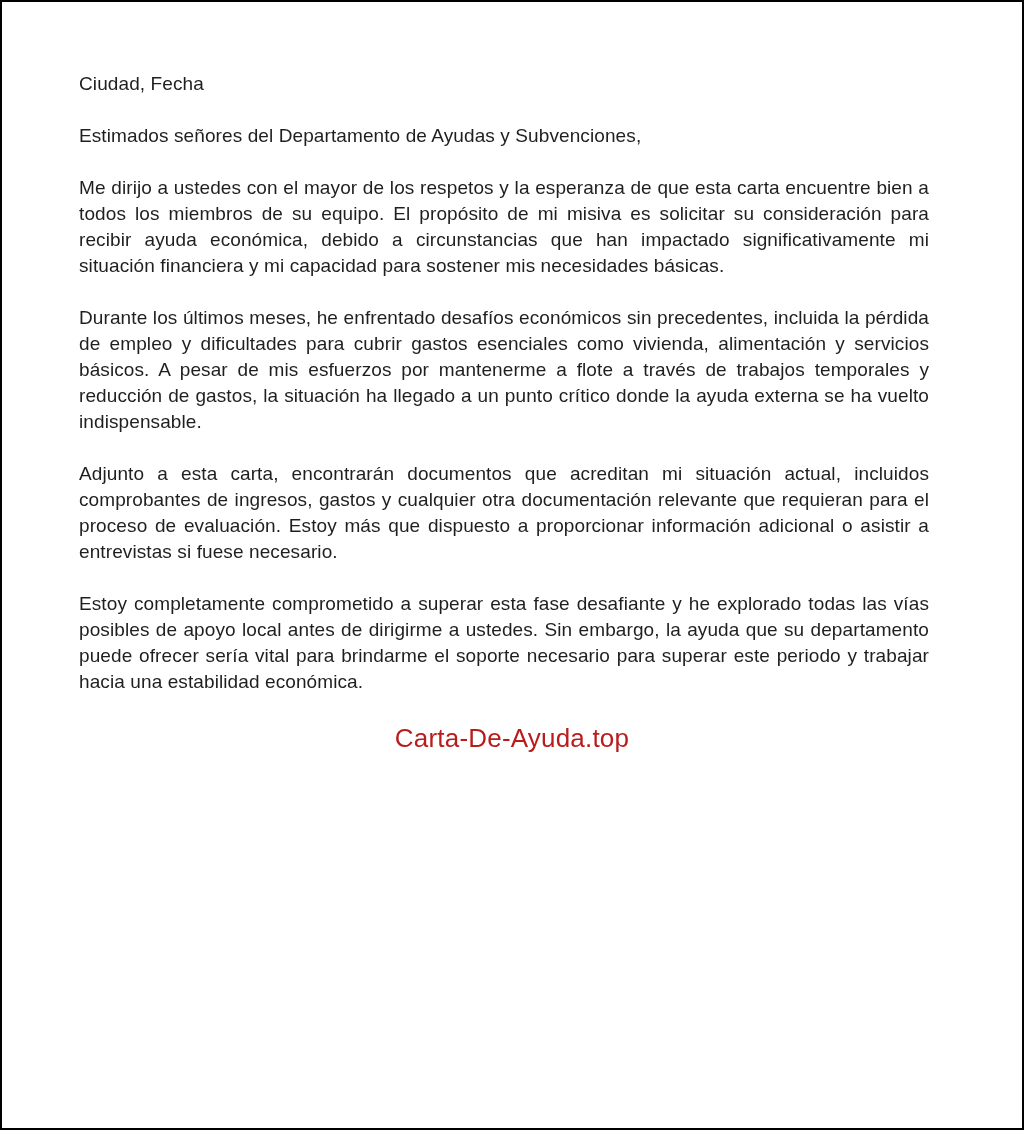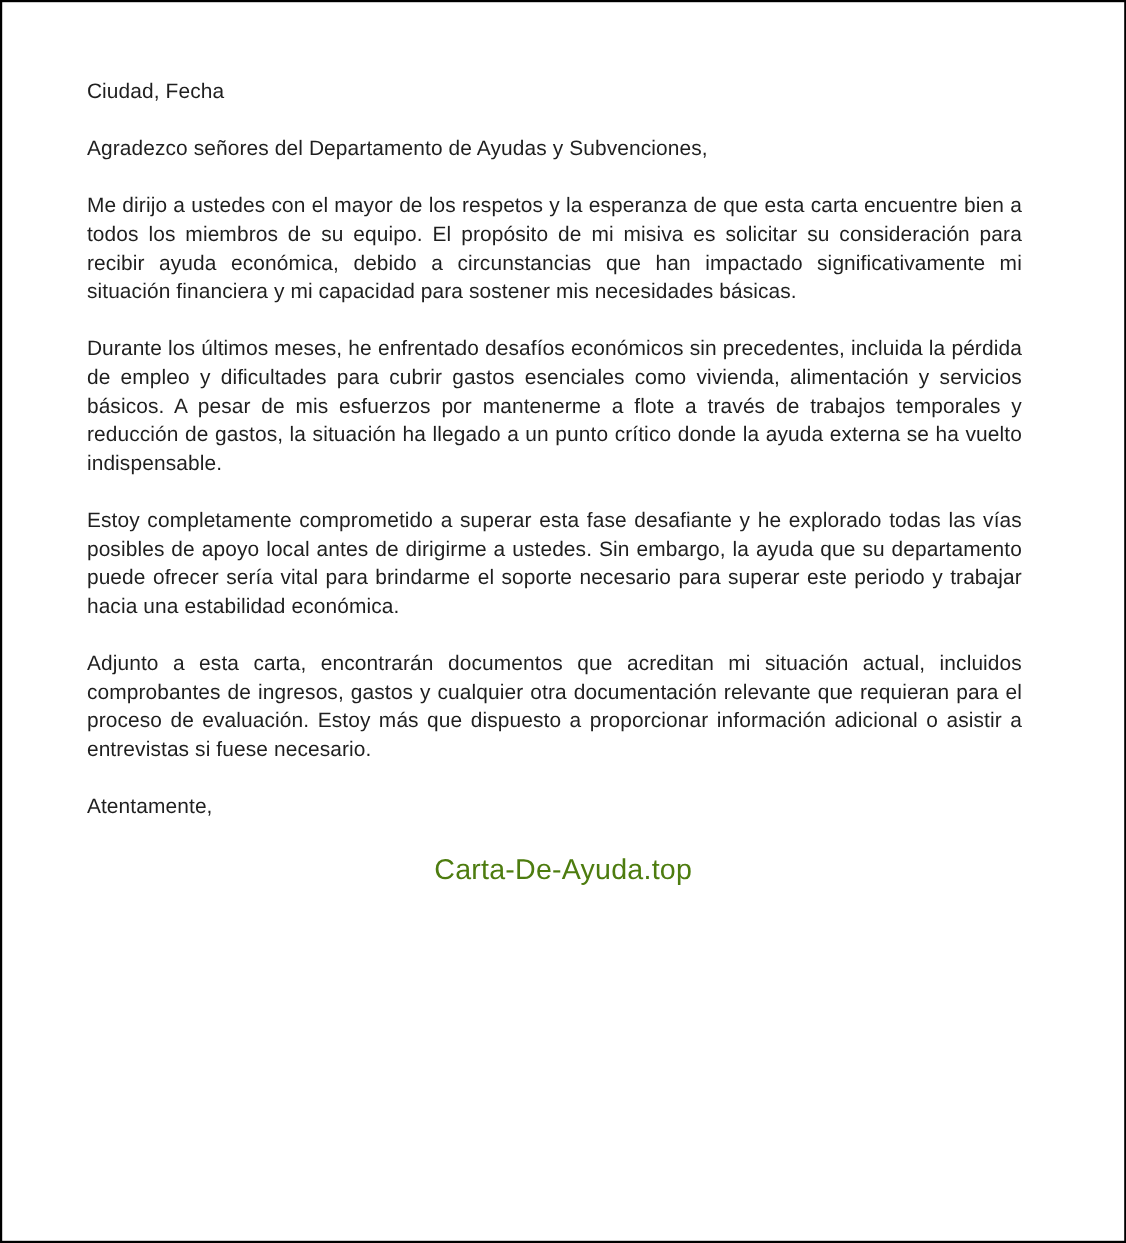--- a/index.html
+++ b/index.html
@@ -27,29 +27,28 @@
     font-size: 19px;
     line-height: 26px;
     text-align: justify;
     letter-spacing: 0.1px;
   }
   .footer {
     margin-top: 14px;
     text-align: center;
     font-size: 26px;
     line-height: 34px;
-    color: #4d7c0f;
+    color: #b91c1c;
     letter-spacing: 0.2px;
   }
 </style>
 </head>
 <body>
 
 <div class="page">
   <p>Ciudad, Fecha</p>
-  <p>Agradezco señores del Departamento de Ayudas y Subvenciones,</p>
+  <p>Estimados señores del Departamento de Ayudas y Subvenciones,</p>
   <p>Me dirijo a ustedes con el mayor de los respetos y la esperanza de que esta carta encuentre bien a todos los miembros de su equipo. El propósito de mi misiva es solicitar su consideración para recibir ayuda económica, debido a circunstancias que han impactado significativamente mi situación financiera y mi capacidad para sostener mis necesidades básicas.</p>
   <p>Durante los últimos meses, he enfrentado desafíos económicos sin precedentes, incluida la pérdida de empleo y dificultades para cubrir gastos esenciales como vivienda, alimentación y servicios básicos. A pesar de mis esfuerzos por mantenerme a flote a través de trabajos temporales y reducción de gastos, la situación ha llegado a un punto crítico donde la ayuda externa se ha vuelto indispensable.</p>
+  <p>Adjunto a esta carta, encontrarán documentos que acreditan mi situación actual, incluidos comprobantes de ingresos, gastos y cualquier otra documentación relevante que requieran para el proceso de evaluación. Estoy más que dispuesto a proporcionar información adicional o asistir a entrevistas si fuese necesario.</p>
   <p>Estoy completamente comprometido a superar esta fase desafiante y he explorado todas las vías posibles de apoyo local antes de dirigirme a ustedes. Sin embargo, la ayuda que su departamento puede ofrecer sería vital para brindarme el soporte necesario para superar este periodo y trabajar hacia una estabilidad económica.</p>
-  <p>Adjunto a esta carta, encontrarán documentos que acreditan mi situación actual, incluidos comprobantes de ingresos, gastos y cualquier otra documentación relevante que requieran para el proceso de evaluación. Estoy más que dispuesto a proporcionar información adicional o asistir a entrevistas si fuese necesario.</p>
-  <p>Atentamente,</p>
   <div class="footer">Carta-De-Ayuda.top</div>
 </div>
 
 </body></html>

